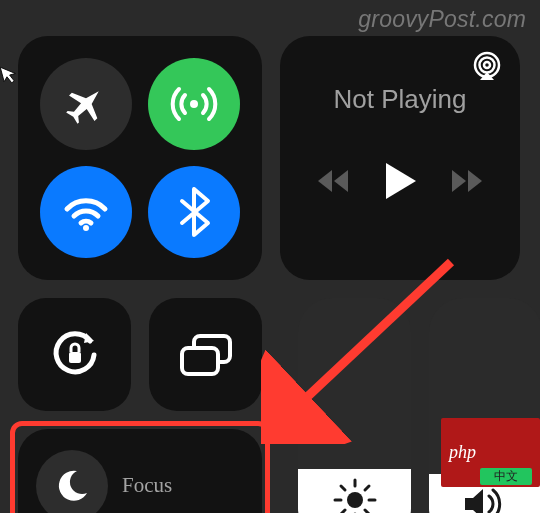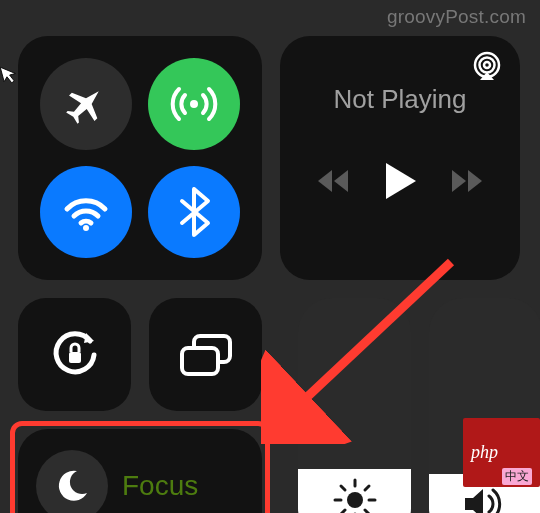--- a/index.html
+++ b/index.html
@@ -9,21 +9,22 @@
     background: #2a2a2a;
     font-family: -apple-system, "Helvetica Neue", Arial, sans-serif;
     position: relative;
     overflow: hidden;
   }
   .watermark {
     position: absolute;
     top: 6px;
     right: 14px;
     color: #777;
-    font-size: 19px;
+    font-size: 23px;
+    font-style: italic;
     letter-spacing: 0.2px;
     text-align: center;
   }
   .cursor {
     position: absolute;
     top: 64px;
     left: 2px;
     color: #fff;
     font-size: 18px;
     transform: rotate(-15deg);
@@ -124,22 +125,23 @@
     gap: 14px;
   }
   .focus-highlight {
     position: absolute;
     top: -8px; left: -8px; right: -8px; bottom: -8px;
     border: 5px solid #ff3b30;
     border-radius: 12px;
     pointer-events: none;
   }
   .focus-label {
-    color: #4d7c0f;
-    font-size: 28px;
+    color: #a3a3a3;
+    font-size: 21px;
+    font-family: Liberation Serif, serif;
   }
   .moon-circle {
     width: 72px; height: 72px;
     border-radius: 50%;
     background: #2d2d2d;
     display:flex; align-items:center; justify-content:center;
   }
 
   
   .arrow {
@@ -155,27 +157,27 @@
     background: #b01818;
     color: #fff;
     font-family: Georgia, serif;
     font-style: italic;
     font-size: 18px;
     padding: 2px 8px;
     border-radius: 2px;
     display:flex; align-items:center;
   }
   .php-badge .cn {
-    background: #f9a8d4;
+    background: #22c55e;
     color: #222;
     font-style: normal;
     font-family: Arial, sans-serif;
     font-size: 12px;
     margin-left: 4px;
-    padding: 0 3px;
+    padding: 0 14px;
     border-radius: 2px;
     margin-top: 48px;
   }
 
   
   .right-col {
     position: absolute;
     top: 262px;
     left: 280px;
     display: flex;

